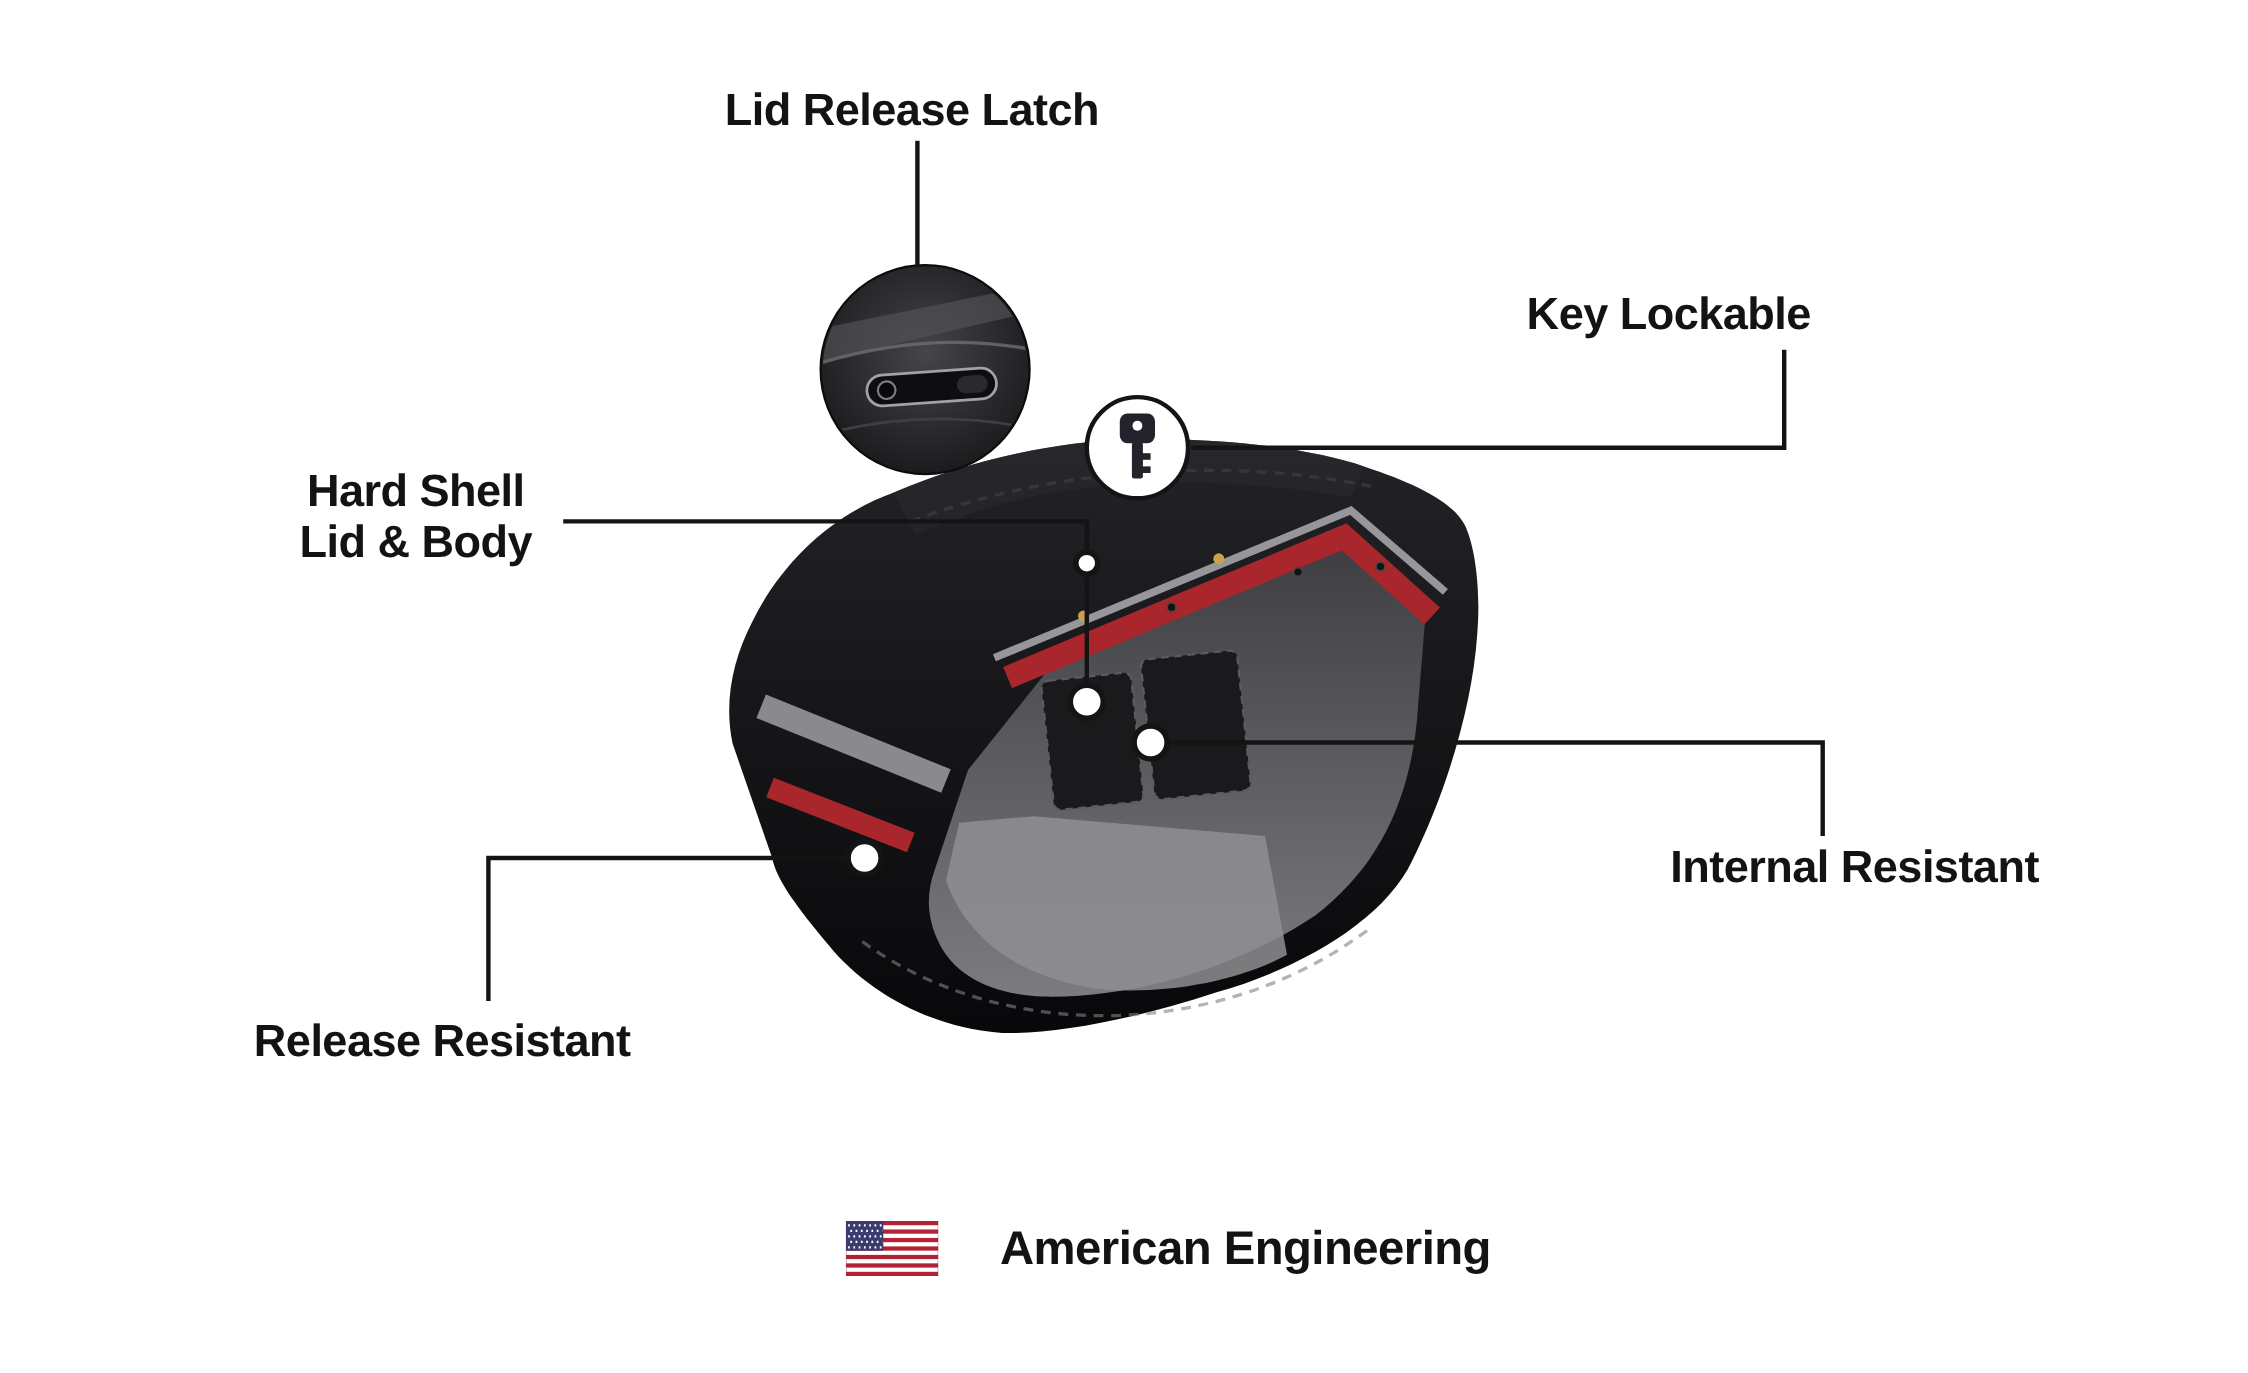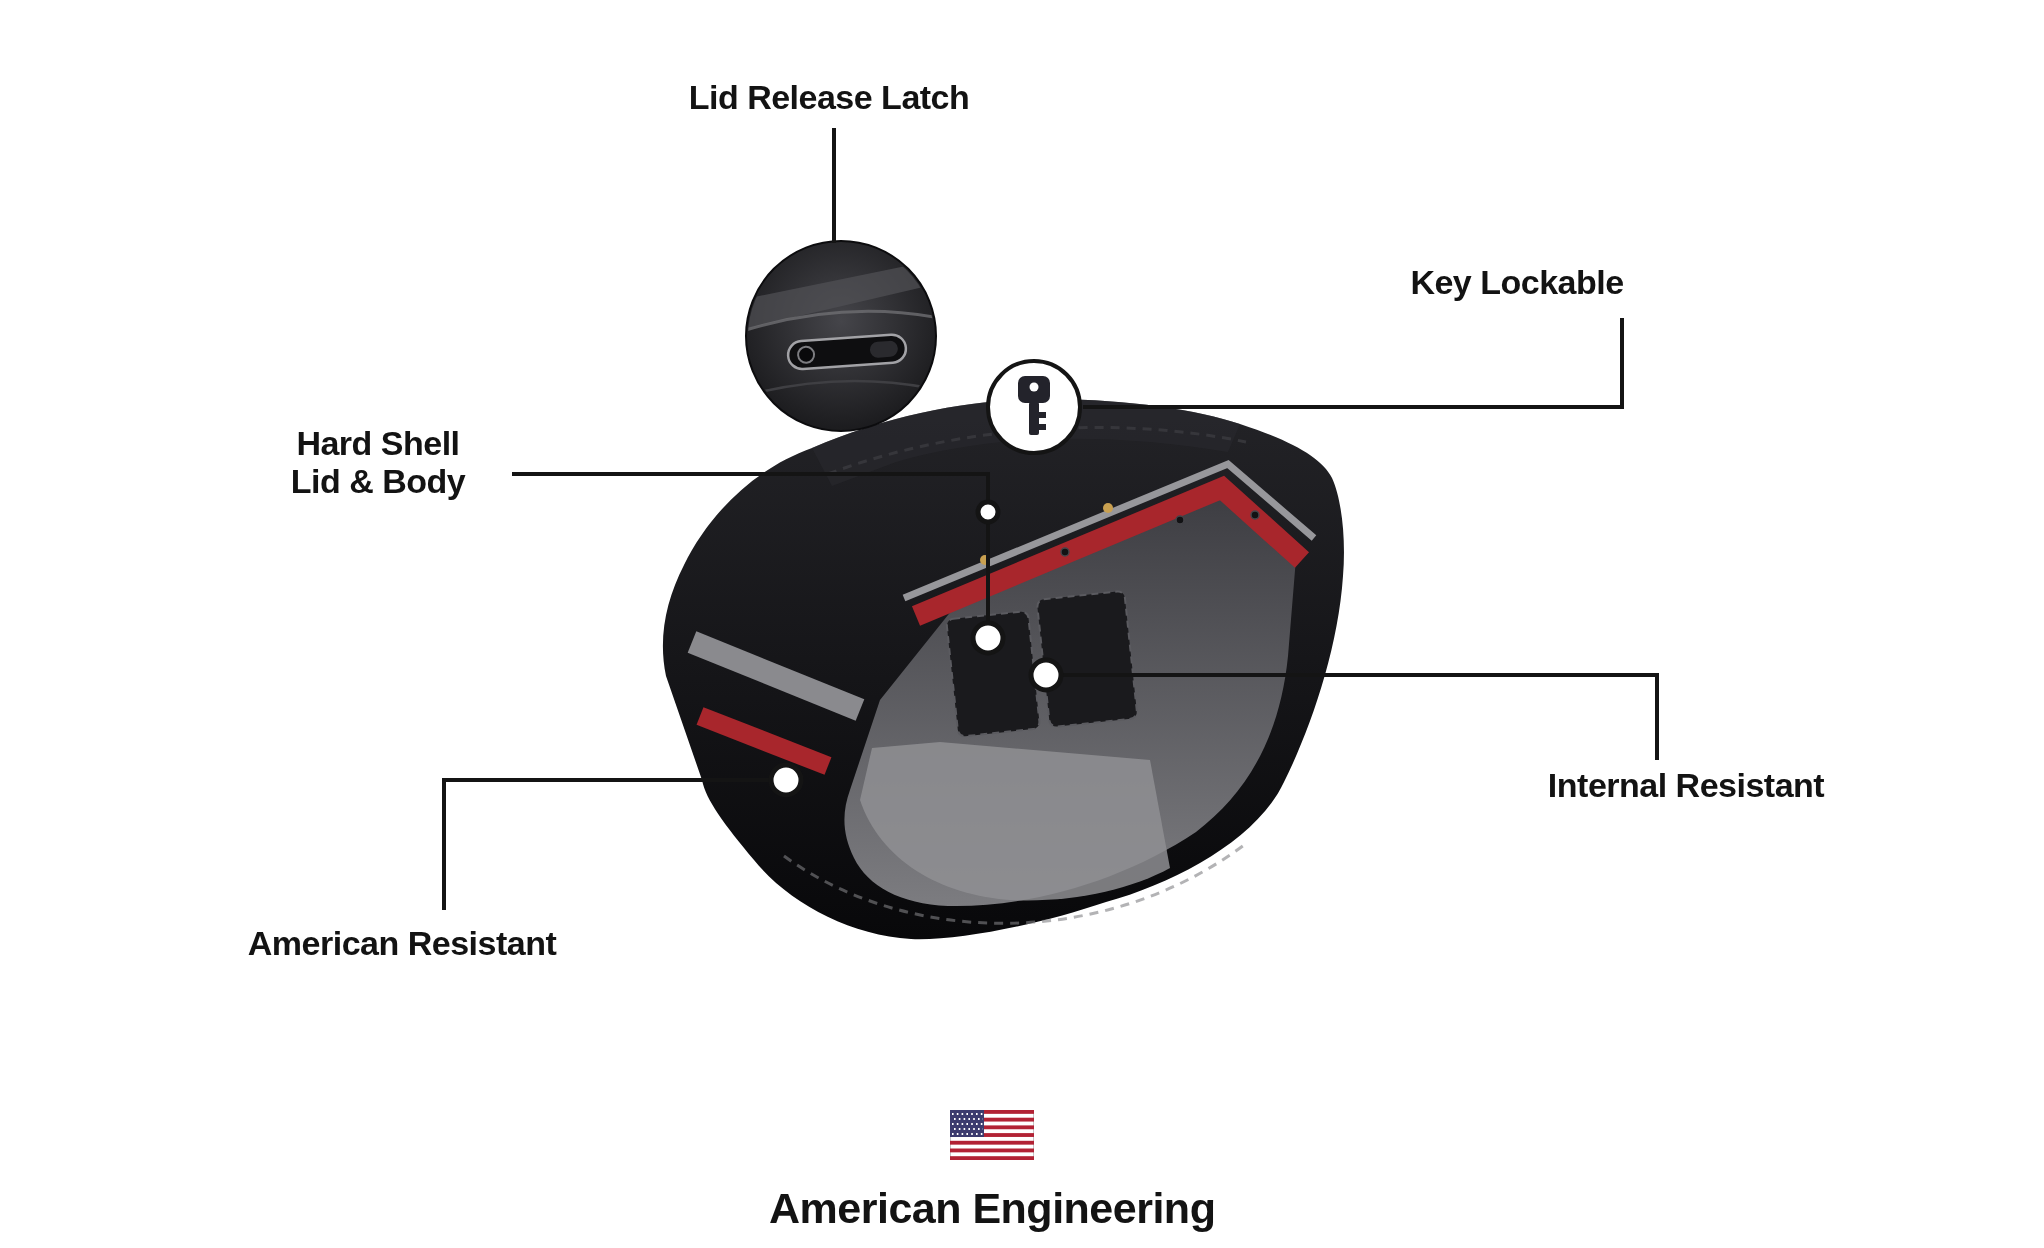--- a/index.html
+++ b/index.html
@@ -13,36 +13,35 @@
   }
   .diagram-svg {
     position: absolute;
     left: 0; top: 0;
     width: 2044px; height: 1248px;
   }
   .label {
     position: absolute;
     transform: translateX(-50%);
     font-weight: 700;
-    font-size: 34px;
+    font-size: 41px;
     letter-spacing: -0.5px;
     color: #131313;
     white-space: nowrap;
     text-align: center;
     line-height: 1.12;
   }
   .label .line { display: block; }
   .footer-row {
     position: absolute;
     left: 769px;
     top: 1110px;
     display: flex;
     align-items: center;
-    gap: 24px;
-    flex-direction: column;
+    gap: 56px;
   }
   .footer-row .footer-label {
     font-weight: 700;
     font-size: 43px;
     letter-spacing: -0.5px;
     color: #131313;
     white-space: nowrap;
   }
   .flag { display: block; }
 </style>
@@ -179,21 +178,21 @@
 
   <div class="label" style="left:1517px; top:263px;">Key Lockable</div>
 
   <div class="label" style="left:378px; top:424px;">
     <span class="line">Hard Shell</span>
     <span class="line">Lid &amp; Body</span>
   </div>
 
   <div class="label" style="left:1686px; top:766px;">Internal Resistant</div>
 
-  <div class="label" style="left:402px; top:924px;">American Resistant</div>
+  <div class="label" style="left:402px; top:924px;">Release Resistant</div>
 
   <div class="footer-row">
     <svg class="flag" width="84" height="50" viewBox="0 0 84 50" aria-hidden="true">
       <rect x="0" y="0" width="84" height="50" fill="#ffffff" stroke="#8a8a8e" stroke-width="1"></rect>
       <g fill="#B22234">
         <rect x="0" y="0" width="84" height="3.85"></rect>
         <rect x="0" y="7.7" width="84" height="3.85"></rect>
         <rect x="0" y="15.4" width="84" height="3.85"></rect>
         <rect x="0" y="23.1" width="84" height="3.85"></rect>
         <rect x="0" y="30.8" width="84" height="3.85"></rect>

